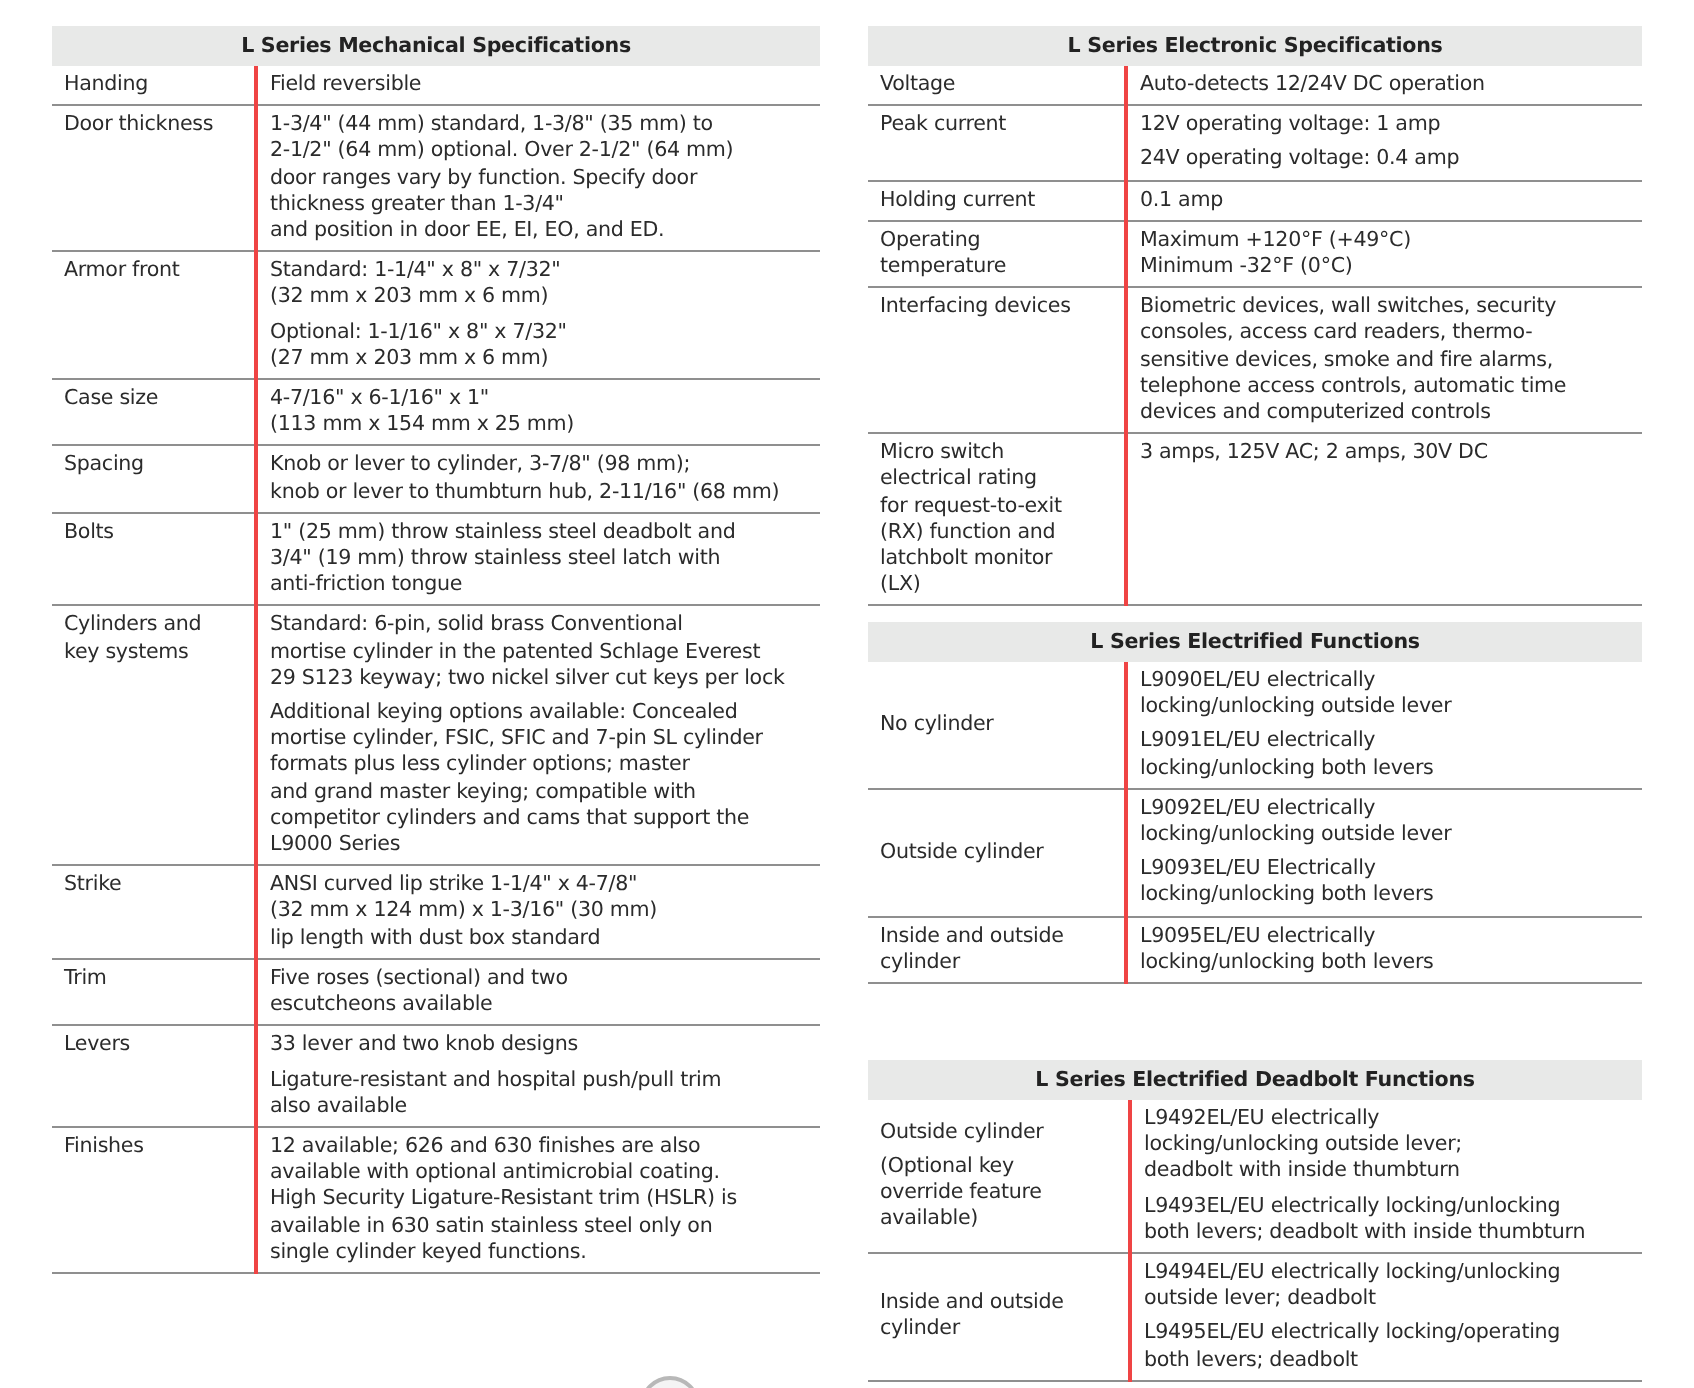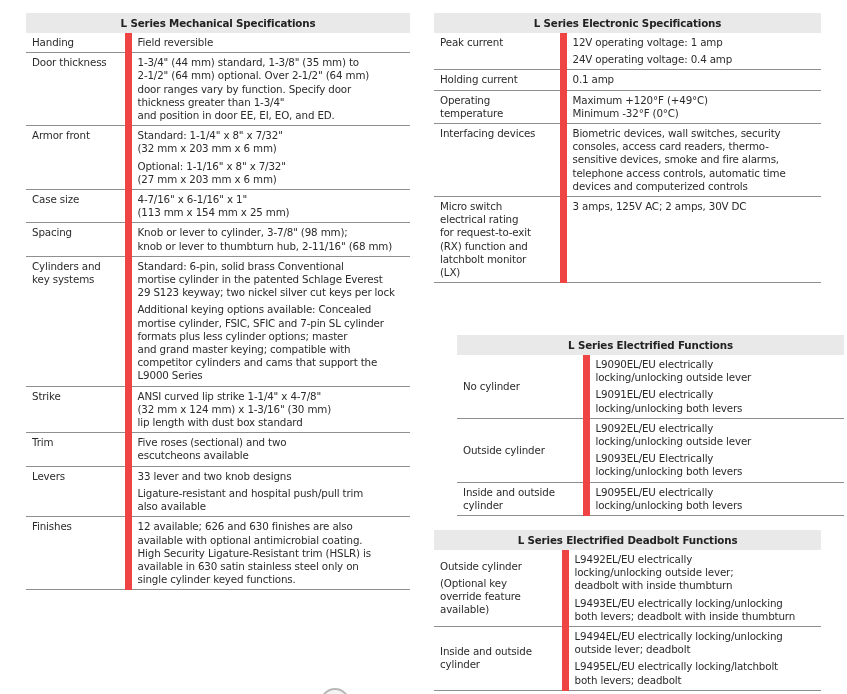--- a/index.html
+++ b/index.html
@@ -12,29 +12,29 @@
     font-size: 10.3px; line-height: 13.2px; letter-spacing: -0.15px;
   }
   .spec-table th {
     background: #e8e9e8; text-align: center; font-weight: bold; color: #222;
     padding: 3px 6px 2px 6px; font-size: 10.3px; height: 15px;
   }
   .spec-table td {
     vertical-align: top; padding: 3px 6px 3px 6px;
     border-bottom: 1px solid #8f8f8f;
   }
-  .spec-table td.label { border-right: 7px solid #ef4444; }
+  .spec-table td.label { border-right: 2px solid #ef4444; }
   .spec-table td.mid { vertical-align: middle; }
   .para + .para { margin-top: 4px; }
   .para { white-space: pre-line; }
   #mech { left: 26px; top: 13px; width: 384px; }
   #mech col.c1 { width: 102px; }
   #elec { left: 434px; top: 13px; width: 387px; }
   #elec col.c1 { width: 129px; }
-  #func { left: 434px; top: 335px; width: 387px; margin-left: 23px; }
+  #func { left: 434px; top: 311px; width: 387px; }
   #func col.c1 { width: 129px; }
   #dead { left: 434px; top: 530px; width: 387px; }
   #dead col.c1 { width: 131px; }
   .spinner {
     position: absolute; left: 320px; top: 688px; width: 26px; height: 26px;
     border-radius: 50%; border: 2px solid #b8b8b8; background: #f4f4f4;
   }
 </style>
 </head>
 <body>
@@ -90,20 +90,30 @@
 (113 mm x 154 mm x 25 mm)</div>
         </td>
       </tr>
       <tr>
         <td class="label">
           <div class="para">Spacing</div>
         </td>
         <td>
           <div class="para">Knob or lever to cylinder, 3-7/8" (98 mm);
 knob or lever to thumbturn hub, 2-11/16" (68 mm)</div>
+        </td>
+      </tr>
+      <tr>
+        <td class="label">
+          <div class="para">Bolts</div>
+        </td>
+        <td>
+          <div class="para">1" (25 mm) throw stainless steel deadbolt and
+3/4" (19 mm) throw stainless steel latch with
+anti-friction tongue</div>
         </td>
       </tr>
       <tr>
         <td class="label">
           <div class="para">Cylinders and
 key systems</div>
         </td>
         <td>
           <div class="para">Standard: 6-pin, solid brass Conventional
 mortise cylinder in the patented Schlage Everest
@@ -166,20 +176,28 @@
       <col>
     </colgroup>
   <thead>
       <tr>
         <th colspan="2">L Series Electronic Specifications</th>
       </tr>
     </thead>
   <tbody>
       <tr>
         <td class="label">
+          <div class="para">Voltage</div>
+        </td>
+        <td>
+          <div class="para">Auto-detects 12/24V DC operation</div>
+        </td>
+      </tr>
+      <tr>
+        <td class="label">
           <div class="para">Peak current</div>
         </td>
         <td>
           <div class="para">12V operating voltage: 1 amp</div>
           <div class="para">24V operating voltage: 0.4 amp</div>
         </td>
       </tr>
       <tr>
         <td class="label">
           <div class="para">Holding current</div>
@@ -299,20 +317,20 @@
         </td>
       </tr>
       <tr>
         <td class="label mid">
           <div class="para">Inside and outside
 cylinder</div>
         </td>
         <td>
           <div class="para">L9494EL/EU electrically locking/unlocking
 outside lever; deadbolt</div>
-          <div class="para">L9495EL/EU electrically locking/latchbolt
+          <div class="para">L9495EL/EU electrically locking/operating
 both levers; deadbolt</div>
         </td>
       </tr>
     </tbody>
 </table>
 
 <div class="spinner"></div>
 
 </body></html>

